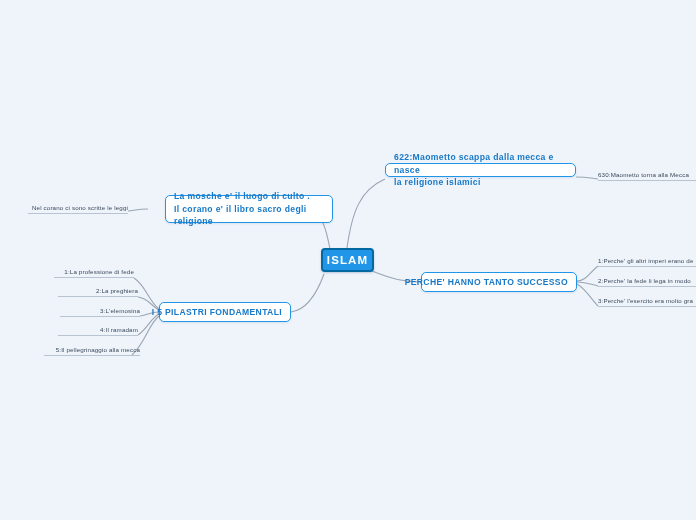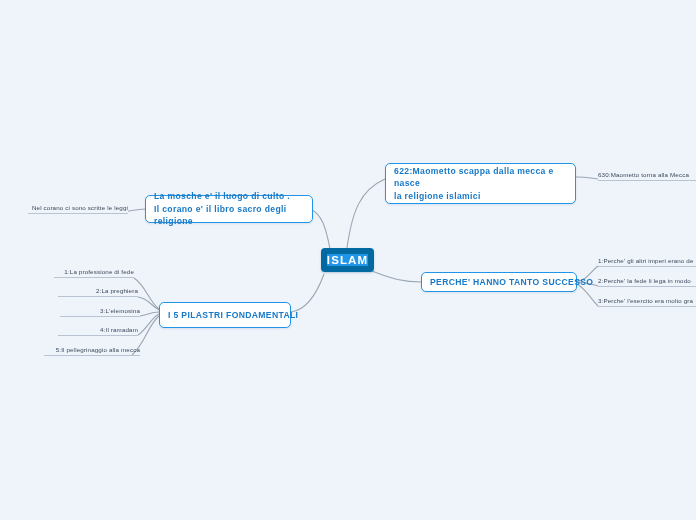--- a/index.html
+++ b/index.html
@@ -31,21 +31,21 @@
   
   .node {
     position: absolute;
     box-sizing: border-box;
     white-space: nowrap;
   }
 
   
   .node-root {
     background: #2196e8;
-    border: 6px solid #0369a1;
+    border: 2px solid #0369a1;
     border-radius: 4px;
     color: #ffffff;
     font-size: 11.5px;
     font-weight: bold;
     letter-spacing: 1.1px;
     display: flex;
     align-items: center;
     justify-content: center;
     box-shadow: 0 1px 2px rgba(30,80,140,0.25);
   }
@@ -57,21 +57,22 @@
     border-radius: 5px;
     color: #1879c8;
     font-size: 8.6px;
     font-weight: bold;
     letter-spacing: 0.35px;
     display: flex;
     align-items: center;
     box-shadow: 0 1px 2px rgba(40,90,150,0.12);
   }
   .node-l1.centered {
-    justify-content: flex-start;
+    justify-content: flex-end;
+    padding-left: 16px;
   }
   .node-l1 .lines {
     padding: 0 8px;
     line-height: 1.45;
     white-space: normal;
   }
   .node-l1.centered .lines {
     white-space: nowrap;
   }
 
@@ -122,21 +123,21 @@
       <path d="M159 312 C 150 312, 148 315, 140 316"></path>
       <path d="M159 314 C 150 319, 148 328, 138 335"></path>
       <path d="M159 316 C 148 325, 146 342, 132 355"></path>
     </g>
   </svg>
 
   <div class="node node-root" style="left:321px; top:248px; width:53px; height:24px;">
     <span>ISLAM</span>
   </div>
 
-  <div class="node node-l1" style="left:385px; top:163px; width:191px; height:41px;">
+  <div class="node node-l1" style="left:385px; top:163px; width:191px; height:14px;">
     <div class="lines">
       <div>622:Maometto scappa dalla mecca e nasce</div>
       <div>la religione islamici</div>
     </div>
   </div>
 
   <div class="node node-l2 clipped" style="left:598px; top:170px; width:98px; height:11px;">
     <span>630:Maometto torna alla Mecca</span>
   </div>
 
@@ -149,32 +150,32 @@
   <div class="node node-l2 clipped" style="left:598px; top:256px; width:98px; height:11px;">
     <span>1:Perche' gli altri imperi erano de</span>
   </div>
   <div class="node node-l2 clipped" style="left:598px; top:276px; width:98px; height:11px;">
     <span>2:Perche' la fede li lega in modo </span>
   </div>
   <div class="node node-l2 clipped" style="left:598px; top:296px; width:98px; height:11px;">
     <span>3:Perche' l'esercito era molto gra</span>
   </div>
 
-  <div class="node node-l1" style="left:145px; top:195px; width:168px; height:28px;">
+  <div class="node node-l1" style="left:165px; top:195px; width:168px; height:28px;">
     <div class="lines">
       <div>La mosche e' il luogo di culto .</div>
       <div>Il corano e' il libro sacro degli religione</div>
     </div>
   </div>
 
   <div class="node node-l2 right-align" style="left:28px; top:203px; width:100px; height:11px;">
     <span>Nel corano ci sono scritte le leggi</span>
   </div>
 
-  <div class="node node-l1 centered" style="left:159px; top:302px; width:132px; height:26px;">
+  <div class="node node-l1 centered" style="left:159px; top:302px; width:132px; height:20px;">
     <div class="lines">
       <div>I 5 PILASTRI FONDAMENTALI</div>
     </div>
   </div>
 
   <div class="node node-l2 right-align" style="left:54px; top:267px; width:80px; height:11px;">
     <span>1:La professione di fede</span>
   </div>
   <div class="node node-l2 right-align" style="left:58px; top:286px; width:80px; height:11px;">
     <span>2:La preghiera</span>

